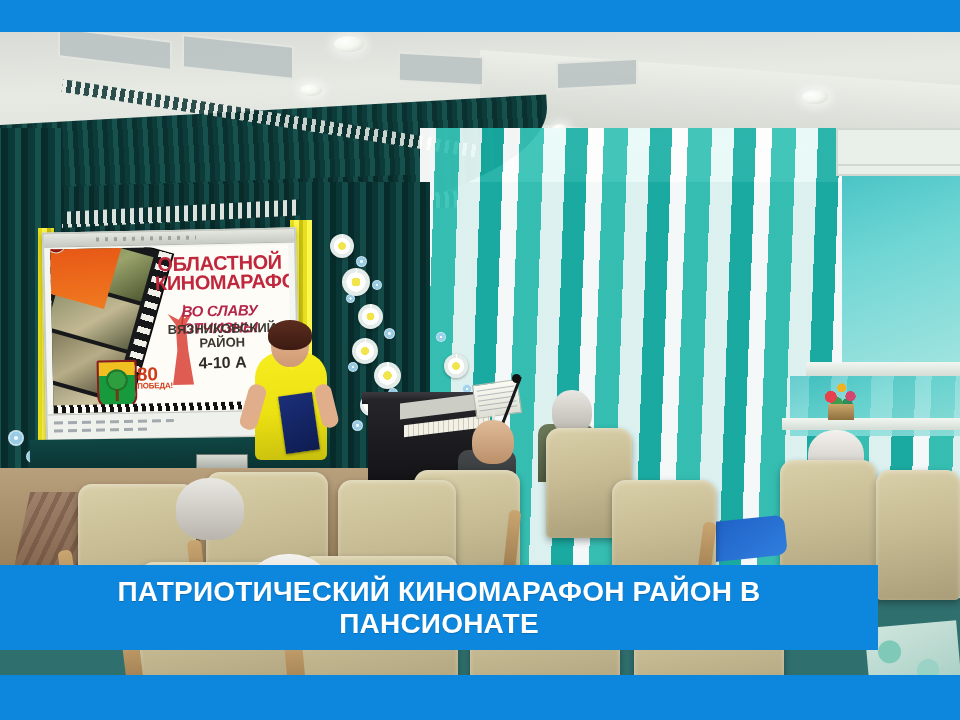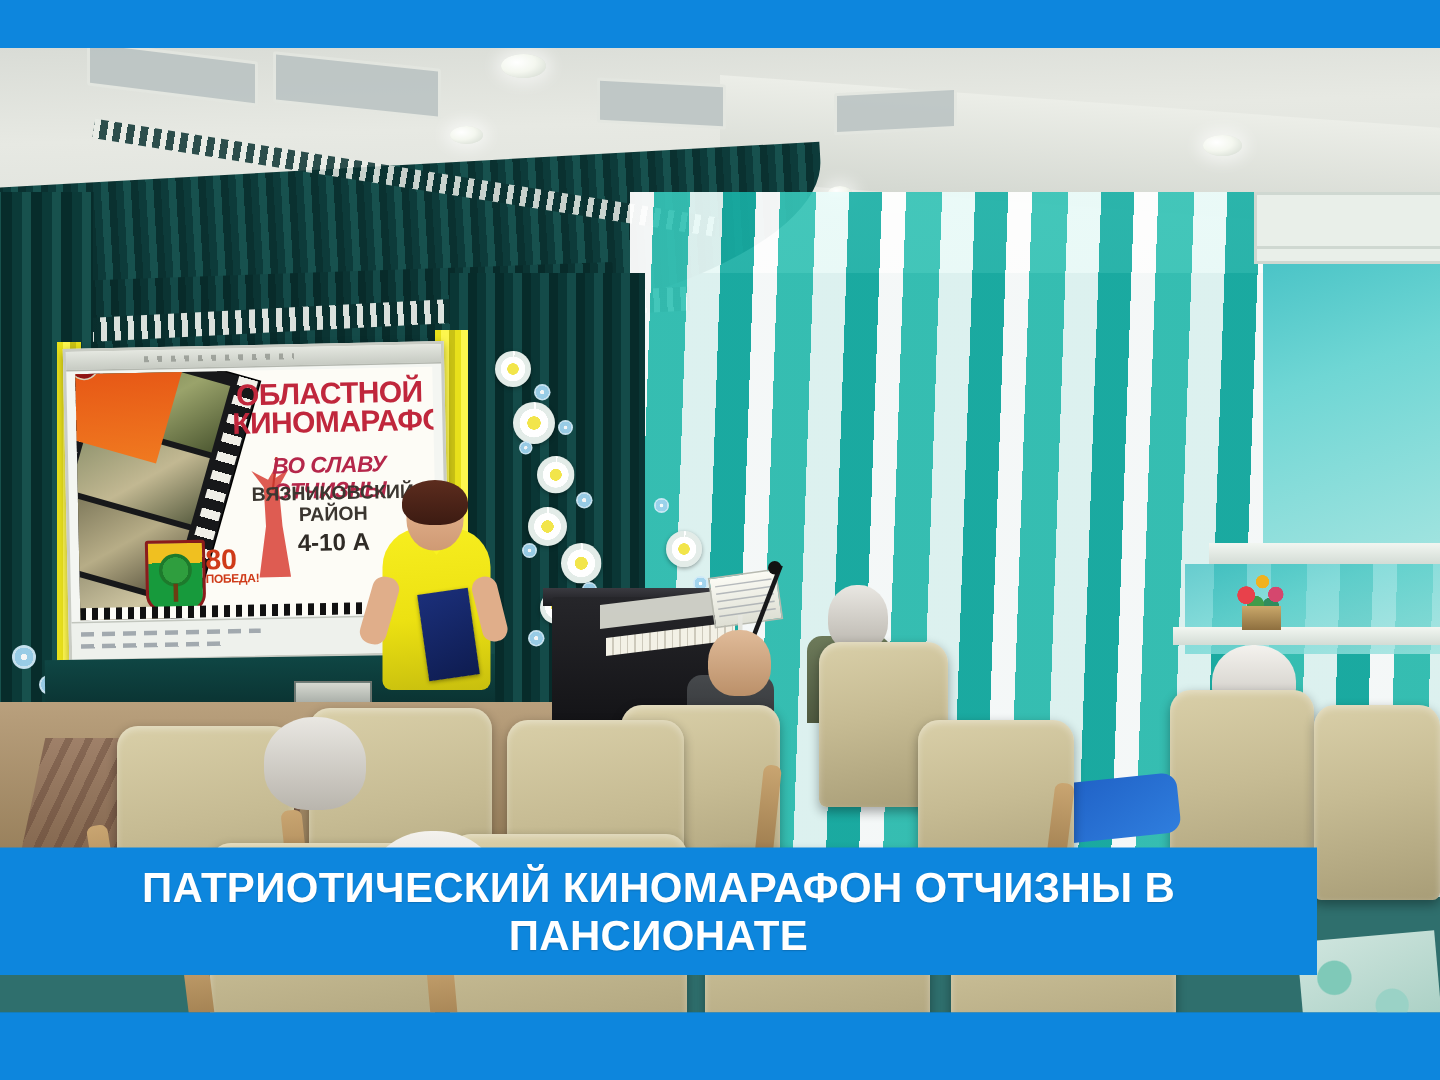--- a/index.html
+++ b/index.html
@@ -559,18 +559,18 @@
     <div class="chair" style="left:470px;top:534px;width:150px;height:146px;"></div>
     <div class="chair" style="left:634px;top:546px;width:150px;height:140px;"></div>
     <div class="head head-white" style="left:246px;top:522px;width:86px;height:74px;"></div>
     <div class="chair-arm" style="left:286px;top:604px;width:18px;height:58px;transform:rotate(-5deg);"></div>
     <div class="chair-arm" style="left:124px;top:600px;width:17px;height:56px;transform:rotate(-7deg);"></div>
     <div class="quilt"></div>
 
   </div>
 
   <div id="caption">
-    <div class="txt">ПАТРИОТИЧЕСКИЙ КИНОМАРАФОН ОТЧИЗНЫ В ПАНСИОНАТЕ</div>
+    <div class="txt">ПАТРИОТИЧЕСКИЙ КИНОМАРАФОН РАЙОН В ПАНСИОНАТЕ</div>
   </div>
 
   <div id="bar-bottom" class="brandbar"></div>
 
 </div>
 
 </body></html>

